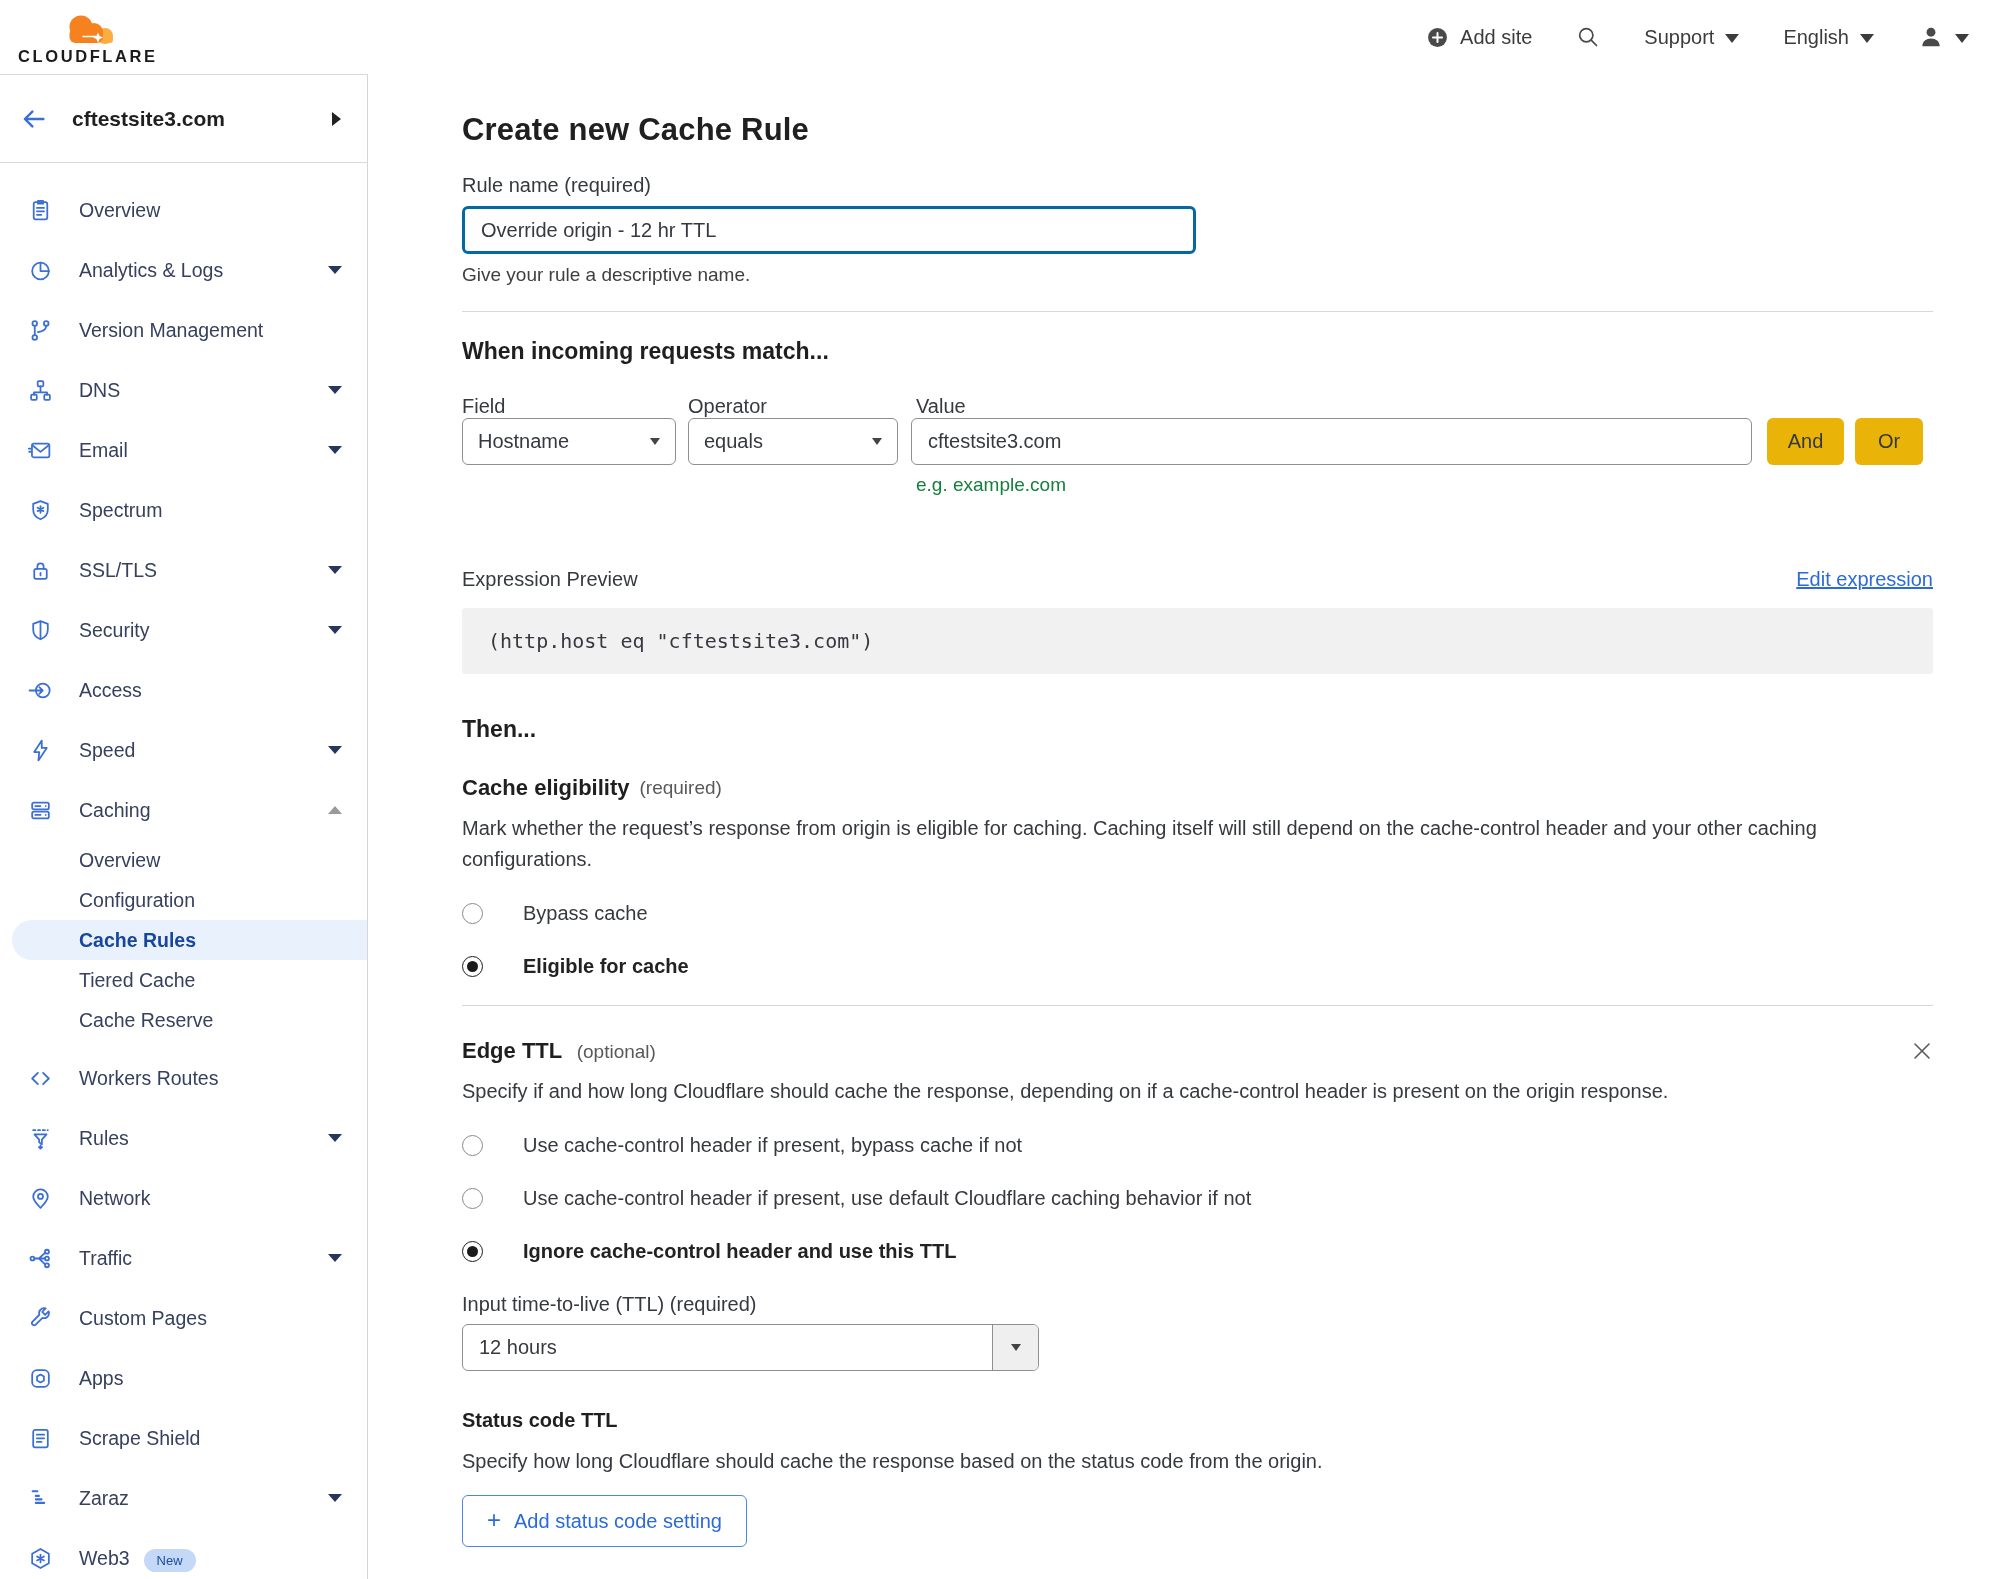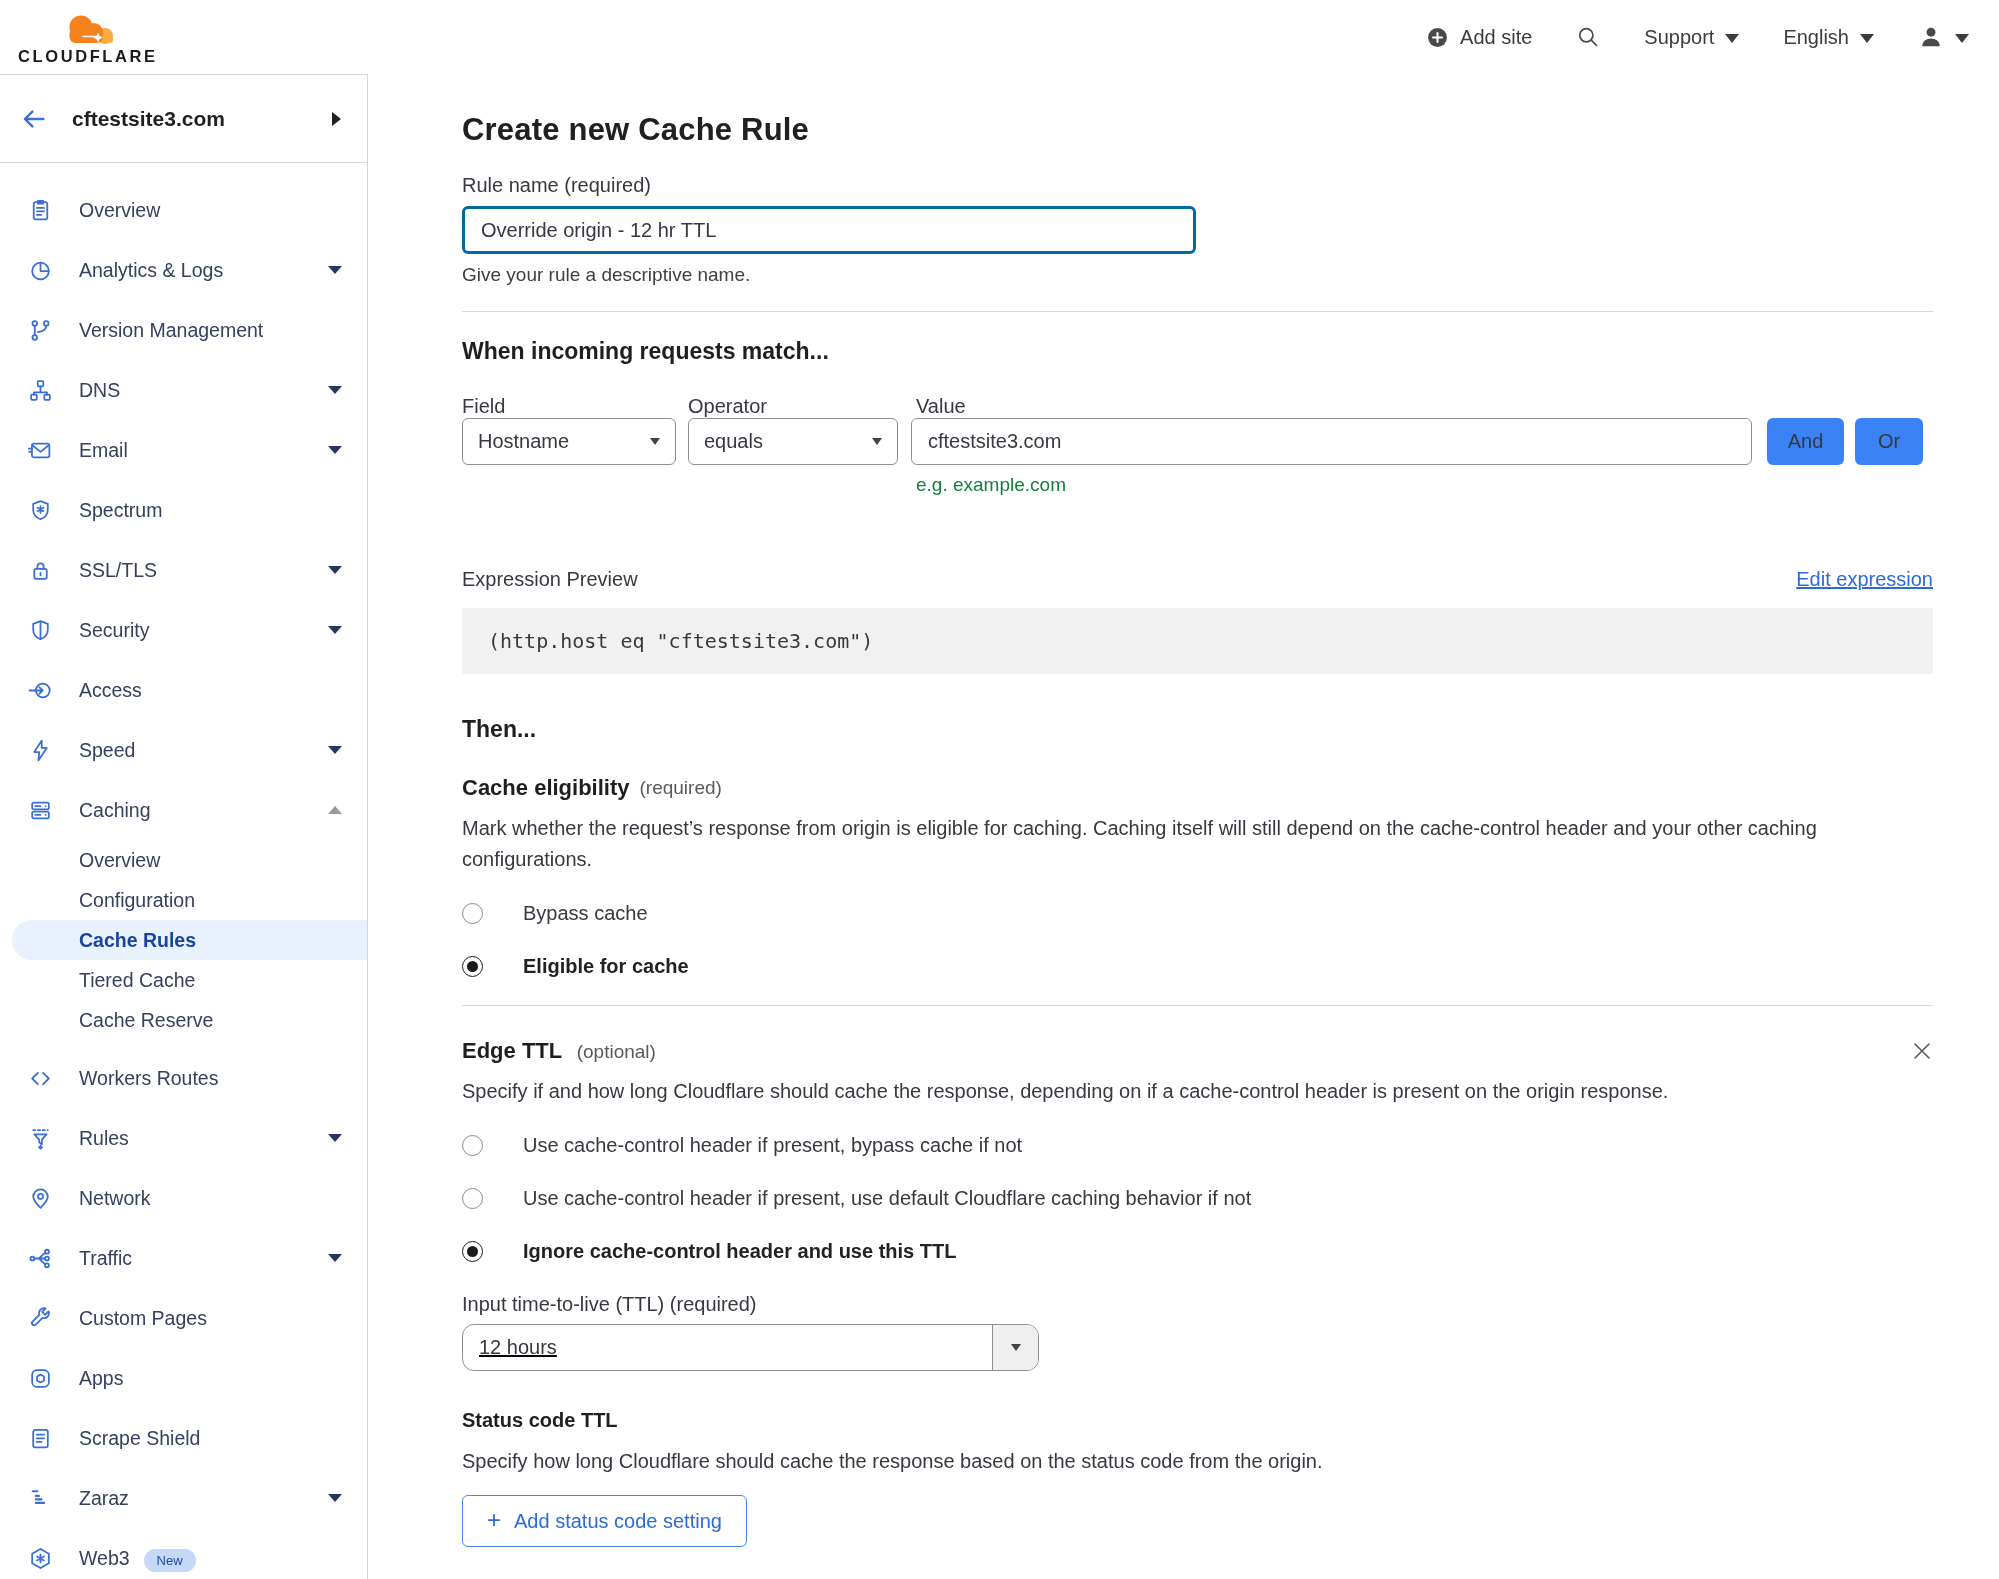--- a/index.html
+++ b/index.html
@@ -55,21 +55,21 @@
   .match-labels .l1 { width:226px; } .match-labels .l2 { width:228px; }
   .match-row { display:flex; margin-top:0; height:47px; }
   .sel { border:1px solid #8f8f8f; border-radius:6px; background:#fff; display:flex; align-items:center;
     justify-content:space-between; padding:0 15px; font-size:20px; color:#36393f; cursor:pointer; }
   .sel-tri { width:0; height:0; border-left:5.5px solid transparent; border-right:5.5px solid transparent;
     border-top:7.5px solid #444; }
   .sel.field { width:214px; margin-right:12px; }
   .sel.op { width:210px; margin-right:13px; }
   .value-input { width:841px; margin-right:15px; height:47px; border:1px solid #8f8f8f; border-radius:6px;
     font-size:20px; color:#36393f; padding:0 16px; font-family:inherit; }
-  .btn-gray { height:47px; border:none; border-radius:6px; background:#3b82f6; color:#36393f;
+  .btn-gray { height:47px; border:none; border-radius:6px; background:#eab308; color:#36393f;
     font-size:20px; font-family:inherit; cursor:pointer; }
   #and-btn { width:77px; } #or-btn { width:68px; margin-left:11px; }
   .value-hint { margin-left:454px; margin-top:9px; font-size:19px; color:#15803d; }
 
   .expr-row { display:flex; justify-content:space-between; align-items:flex-end; margin-top:72px; }
   .expr-label { font-size:20px; color:#36393f; }
   .expr-link { font-size:20px; color:#2b6bd9; text-decoration:underline; cursor:pointer; }
   .code-block { margin-top:17px; height:66px; background:#f1f1f1; border-radius:3px;
     display:flex; align-items:center; padding-left:26px; }
   .code-text { font-family:"DejaVu Sans Mono", monospace; font-size:20px; color:#36393f; }
@@ -87,22 +87,22 @@
   .radio { width:21px; height:21px; border-radius:50%; border:1.5px solid #8a8a8a; margin-right:17px;
     flex:none; display:flex; align-items:center; justify-content:center; background:#fff; cursor:pointer; }
   .radio.checked { border-color:#1b1b1b; }
   .radio.checked::after { content:''; width:11px; height:11px; border-radius:50%; background:#1b1b1b; }
   .radio-lbl { font-size:20px; color:#36393f; }
   .radio-row.checked .radio-lbl { font-weight:bold; color:#222; }
 
   .close-x { cursor:pointer; display:flex; }
 
   .ttl-label { margin-top:28px; }
-  .ttl-select { width:577px; height:47px; border:1px solid #8f8f8f; border-radius:12px; margin-top:8px;
-    display:flex; overflow:hidden; cursor:pointer; background:#fff;text-decoration:underline; }
+  .ttl-select { width:577px; height:47px; border:1px solid #8f8f8f; border-radius:6px; margin-top:8px;
+    display:flex; overflow:hidden; cursor:pointer; background:#fff; }
   .ttl-text { flex:1; display:flex; align-items:center; padding-left:16px; font-size:20px; color:#36393f; }
   .ttl-btn { width:46px; border-left:1px solid #8f8f8f; background:#efefef; display:flex;
     align-items:center; justify-content:center; }
   .status-head { font-size:20px; font-weight:bold; color:#1f1f1f; margin-top:38px; }
   .status-desc { font-size:20px; color:#36393f; margin-top:18px; }
   .add-btn { margin-top:22px; height:52px; border:1.5px solid #4a86e8; border-radius:6px; background:#fff;
     color:#2b6bd9; font-size:20px; display:inline-flex; align-items:center; gap:13px; padding:0 24px;
     font-family:inherit; cursor:pointer; }
   .plus-glyph { font-size:24px; line-height:1; color:#2b6bd9; font-weight:normal; margin-top:-2px; }
 </style>

